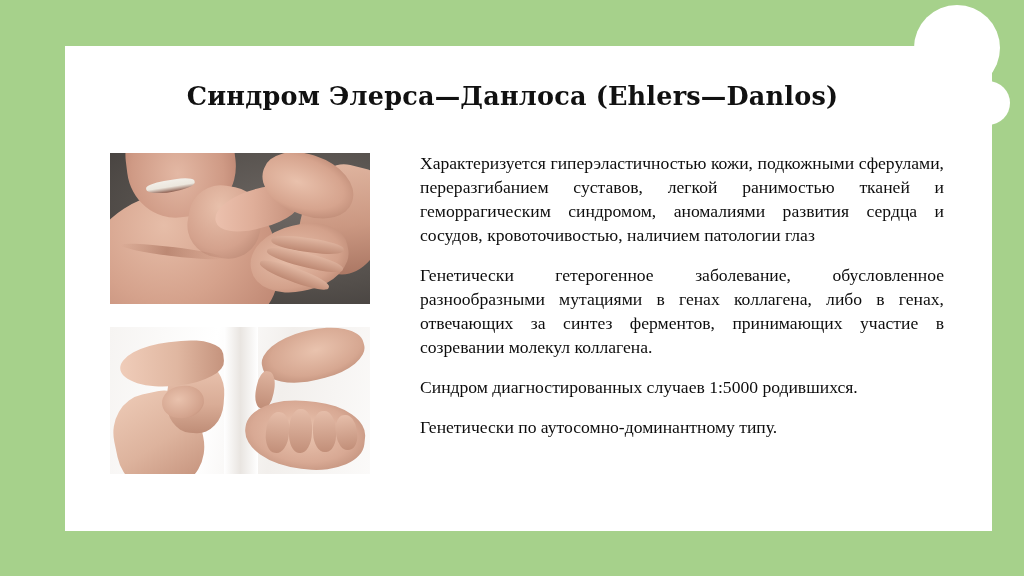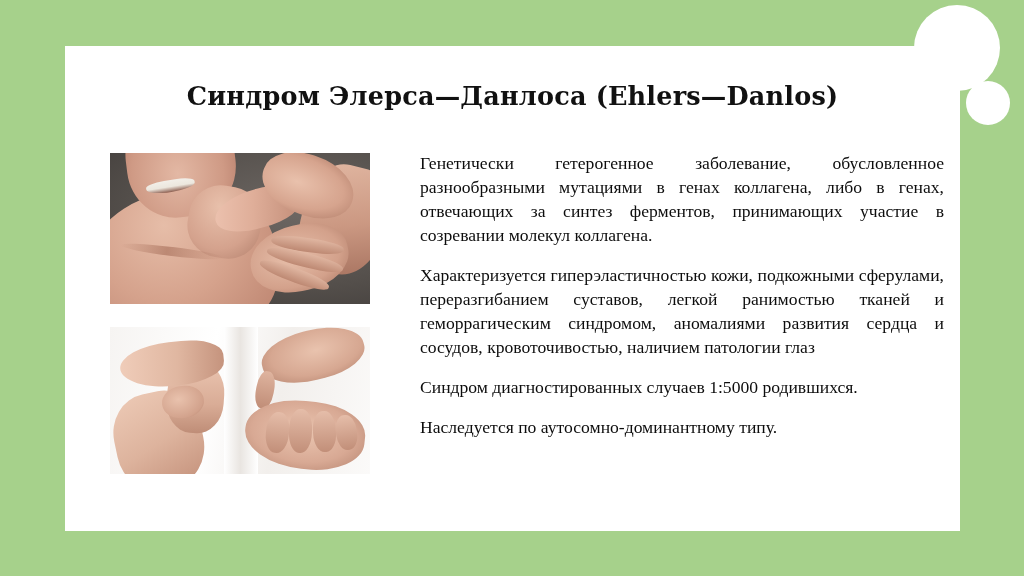--- a/index.html
+++ b/index.html
@@ -41,20 +41,21 @@
 
   
   #card {
     position: absolute;
     left: 65px;
     top: 46px;
     width: 895px;
     height: 485px;
     background: #ffffff;
     z-index: 2;
+    padding-left: 32px;
   }
 
   
   #page-title {
     position: absolute;
     left: 0;
     top: 18px;
     width: 895px;
     text-align: center;
     font-family: "DejaVu Serif", "Liberation Serif", serif;
@@ -310,24 +311,24 @@
         <div class="jt-shape jt-hand-right-bottom"></div>
         <div class="jt-shape jt-finger jt-rf1"></div>
         <div class="jt-shape jt-finger jt-rf2"></div>
         <div class="jt-shape jt-finger jt-rf3"></div>
         <div class="jt-shape jt-finger jt-rf4"></div>
       </div>
 
     </div>
 
     <div id="body-text">
+      <p class="paragraph">Характеризуется гиперэластичностью кожи, подкожными сферулами, переразгибанием суставов, легкой ранимостью тканей и геморрагическим синдромом, аномалиями развития сердца и сосудов, кровоточивостью, наличием патологии глаз</p>
       <p class="paragraph">Генетически гетерогенное заболевание, обусловленное разнообразными мутациями в генах коллагена, либо в генах, отвечающих за синтез ферментов, принимающих участие в созревании молекул коллагена.</p>
-      <p class="paragraph">Характеризуется гиперэластичностью кожи, подкожными сферулами, переразгибанием суставов, легкой ранимостью тканей и геморрагическим синдромом, аномалиями развития сердца и сосудов, кровоточивостью, наличием патологии глаз</p>
       <p class="paragraph">Синдром диагностированных случаев 1:5000 родившихся.</p>
-      <p class="paragraph">Наследуется по аутосомно-доминантному типу.</p>
+      <p class="paragraph">Генетически по аутосомно-доминантному типу.</p>
     </div>
 
   </div>
 
   <div class="deco-circle" id="deco-circle-large"></div>
   <div class="deco-circle" id="deco-circle-small"></div>
 
 </div>
 
 </body></html>

